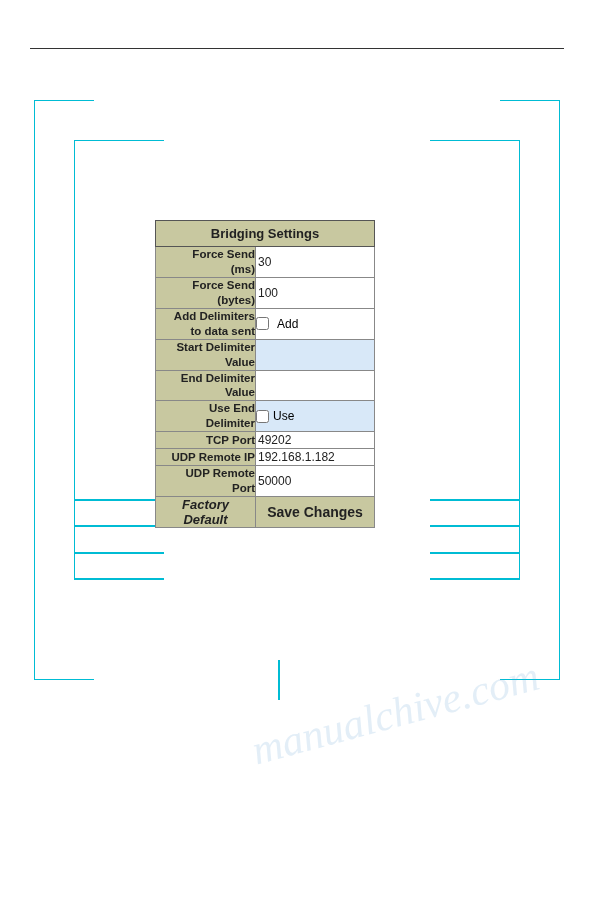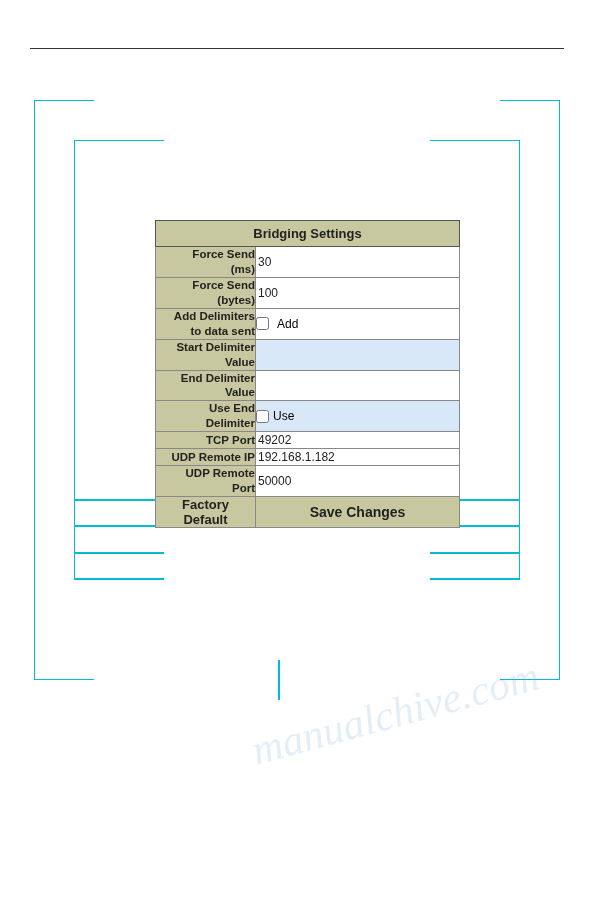--- a/index.html
+++ b/index.html
@@ -145,21 +145,21 @@
       width: 1.5px;
       height: 40px;
       background: #00bcd4;
     }
 
     
     .table-container {
       position: absolute;
       top: 220px;
       left: 155px;
-      width: 305px;
+      width: 220px;
     }
 
     table.settings-table {
       width: 100%;
       border-collapse: collapse;
       border: 1.5px solid #555;
     }
 
     table.settings-table th.title-row {
       background: #c8c8a0;
@@ -214,20 +214,21 @@
     .factory-default-btn {
       background: #c8c8a0;
       text-align: center;
       font-weight: bold;
       font-size: 13px;
       color: #222;
       padding: 15px 5px;
       cursor: pointer;
       width: 100px;
       vertical-align: middle;
+      font-style: italic;
     }
 
     .save-changes-btn {
       background: #c8c8a0;
       text-align: center;
       font-weight: bold;
       font-size: 14px;
       color: #222;
       padding: 15px 5px;
       cursor: pointer;

